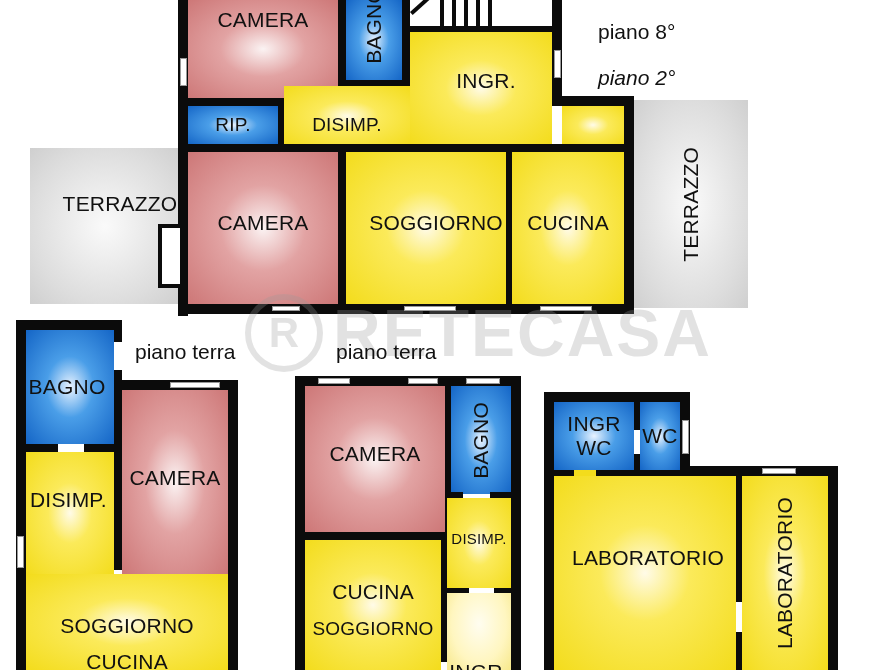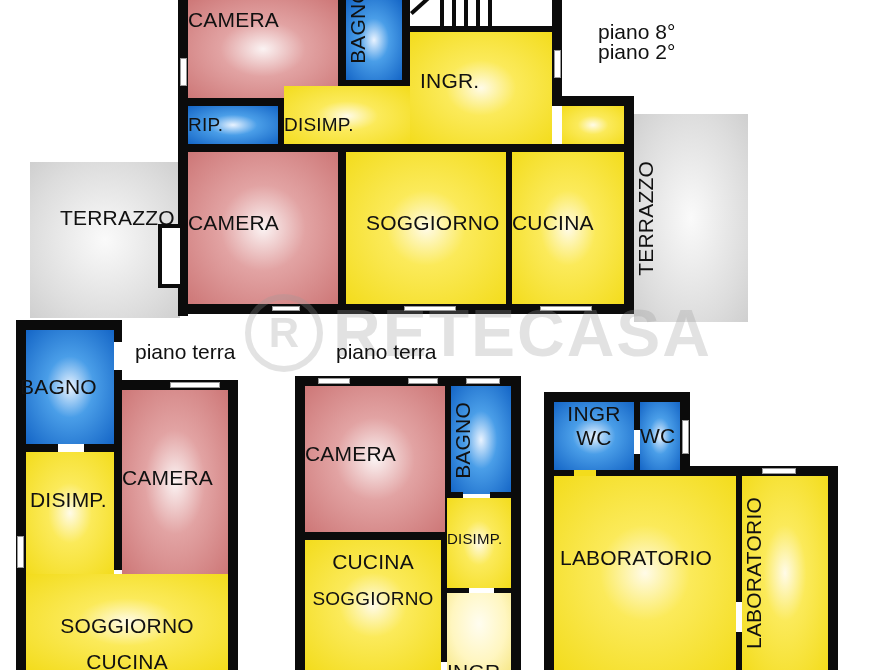--- a/index.html
+++ b/index.html
@@ -1,24 +1,24 @@
 <!DOCTYPE html>
 <html><head>
   <meta charset="utf-8">
   <style>
     * { box-sizing: border-box; margin: 0; padding: 0; }
     html, body { width: 893px; height: 670px; overflow: hidden; background: #ffffff; }
     body { position: relative; font-family: "Liberation Sans", sans-serif; color: #111; }
     .abs { position: absolute; }
     .wall { position: absolute; background: #0b0b0b; }
-    .room { position: absolute; display: flex; align-items: center; text-align: center; color: #111; font-size: 21px; line-height: 1.15; letter-spacing: 0.2px; }
+    .room { position: absolute; display: flex; align-items: center; justify-content: center; text-align: center; color: #111; font-size: 21px; line-height: 1.15; letter-spacing: 0.2px; }
     .red { background: radial-gradient(ellipse at 50% 50%, #fbf3f3 0%, #e2a3a3 40%, #cd7777 100%); }
     .yellow { background: radial-gradient(ellipse at 50% 50%, #fffbe8 0%, #fbea5a 35%, #f3dc1c 100%); }
     .blue { background: radial-gradient(ellipse at 50% 50%, #e9f3ff 0%, #4a9ee8 38%, #1465c6 100%); }
-    .grey { background: radial-gradient(ellipse at 50% 50%, #fafafa 0%, #dddddd 70%, #cfcfcf 100%); margin-top: 14px; }
+    .grey { background: radial-gradient(ellipse at 50% 50%, #fafafa 0%, #dddddd 70%, #cfcfcf 100%); }
     .win { position: absolute; background: #ffffff; border: 1px solid #999; }
     .vert { writing-mode: vertical-rl; transform: rotate(180deg); }
     .label { position: absolute; font-size: 21px; color: #111; white-space: nowrap; }
     .watermark { position: absolute; left: 245px; top: 296px; height: 74px; display: flex; align-items: center; opacity: 0.28; pointer-events: none; }
     .wm-circle { width: 78px; height: 78px; border: 6px solid #9a9a9a; border-radius: 50%; display: flex; align-items: center; justify-content: center; font-size: 42px; font-weight: bold; color: #9a9a9a; }
     .wm-text { font-size: 66px; font-weight: bold; color: #9a9a9a; margin-left: 10px; letter-spacing: 2px; }
     .stair { position: absolute; background: #0b0b0b; width: 4px; }
   </style>
 </head>
 <body>
@@ -92,21 +92,21 @@
   </div>
 
   <div class="win" style="left:180px;top:58px;width:7px;height:28px;"></div>
   <div class="win" style="left:554px;top:50px;width:7px;height:28px;"></div>
   <div class="win" style="left:272px;top:306px;width:28px;height:5px;"></div>
   <div class="win" style="left:404px;top:306px;width:52px;height:5px;"></div>
   <div class="win" style="left:540px;top:306px;width:52px;height:5px;"></div>
 </div>
 
 <div class="label" style="left:598px;top:20px;">piano 8°</div>
-<div class="label" style="left:598px;top:40px;">piano 2°</div>
+<div class="label" style="left:598px;top:66px;font-style:italic;">piano 2°</div>
 
 <div class="watermark">
   <div class="wm-circle">R</div>
   <div class="wm-text">RETECASA</div>
 </div>
 
 <div class="label" style="left:135px;top:340px;">piano terra</div>
 <div>
   <div class="wall" style="left:16px;top:320px;width:106px;height:10px;"></div>
   <div class="wall" style="left:16px;top:320px;width:10px;height:350px;"></div>

